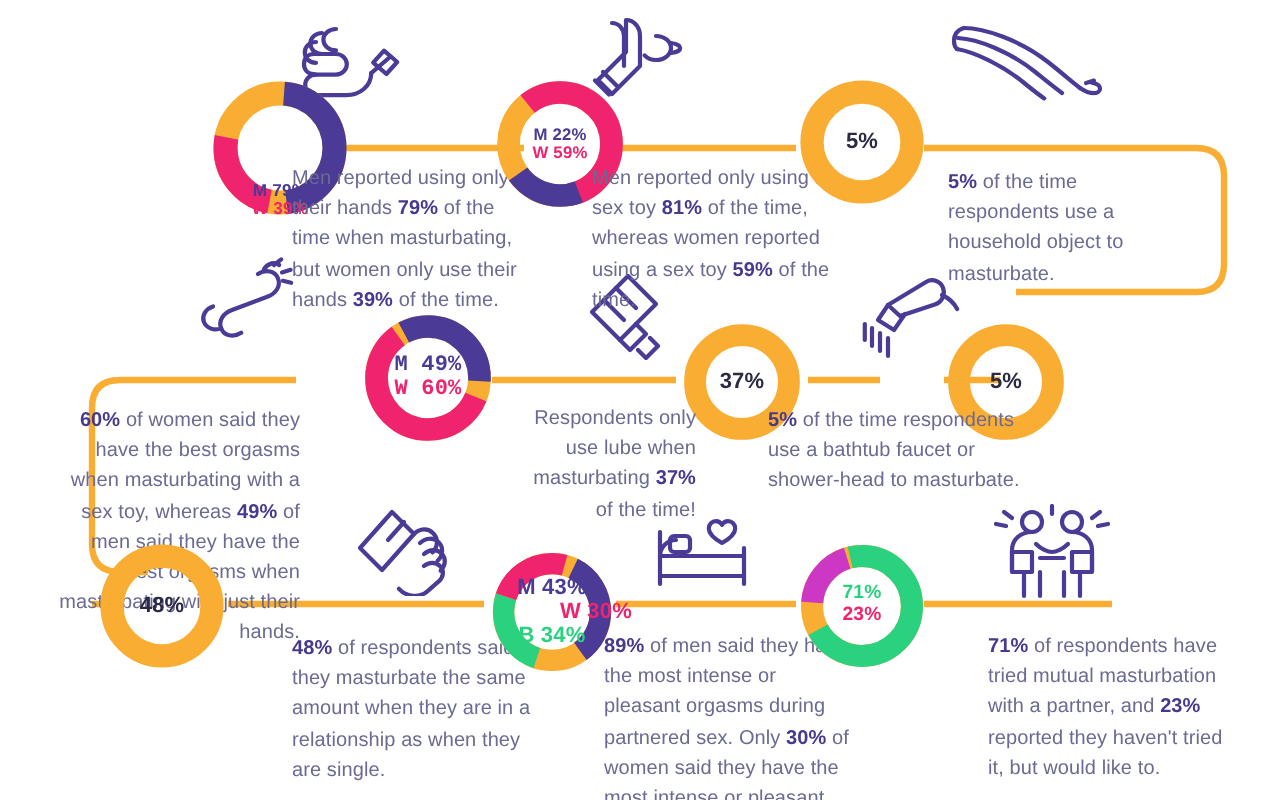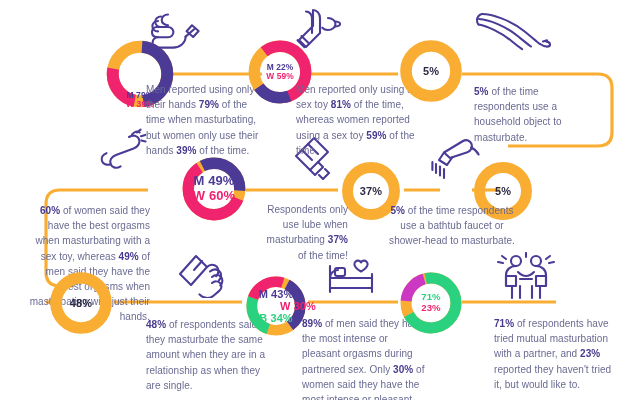--- a/index.html
+++ b/index.html
@@ -221,42 +221,42 @@
     <div class="dlabel pct-only">5%</div>
   </div>
   <div class="cap" style="left:474px;top:84px;width:114px;"><b>5%</b> of the time respondents use a household object to masturbate.</div>
 
   <div class="donut" style="left:180px;top:155px;width:68px;height:68px;">
     <svg width="68" height="68" viewBox="0 0 42 42">
       <circle cx="21" cy="21" r="15.9" fill="none" stroke="#f9ae33" stroke-width="7"></circle>
       <circle cx="21" cy="21" r="15.9" fill="none" stroke="#f0236e" stroke-width="7" stroke-dasharray="59 41" stroke-dashoffset="-6"></circle>
       <circle cx="21" cy="21" r="15.9" fill="none" stroke="#4b3a96" stroke-width="7" stroke-dasharray="34 66" stroke-dashoffset="33"></circle>
     </svg>
-    <div class="dlabel" style="font-size:13px;">
+    <div class="dlabel" style="font-size:11px;font-family:Liberation Mono, monospace;">
       <span style="color:#4b3a96;">M 49%</span>
       <span style="color:#f0236e;">W 60%</span>
     </div>
   </div>
   <div class="cap center" style="left:28px;top:203px;width:122px;text-align:right;"><b>60%</b> of women said they have the best orgasms when masturbating with a sex toy, whereas <b>49%</b> of men said they have the best orgasms when masturbating with just their hands.</div>
 
   <div class="donut" style="left:340px;top:160px;width:62px;height:62px;">
     <svg width="62" height="62" viewBox="0 0 42 42">
       <circle cx="21" cy="21" r="15.9" fill="none" stroke="#f9ae33" stroke-width="7.4"></circle>
     </svg>
     <div class="dlabel pct-only">37%</div>
   </div>
   <div class="cap center" style="left:256px;top:202px;width:92px;">Respondents only use lube when masturbating <b>37%</b> of the time!</div>
 
   <div class="donut" style="left:472px;top:160px;width:62px;height:62px;">
     <svg width="62" height="62" viewBox="0 0 42 42">
       <circle cx="21" cy="21" r="15.9" fill="none" stroke="#f9ae33" stroke-width="7.4"></circle>
     </svg>
     <div class="dlabel pct-only">5%</div>
   </div>
-  <div class="cap center" style="left:384px;top:203px;width:136px;text-align:center;"><b>5%</b> of the time respondents use a bathtub faucet or shower-head to masturbate.</div>
+  <div class="cap center" style="left:384px;top:203px;width:136px;text-align:left;"><b>5%</b> of the time respondents use a bathtub faucet or shower-head to masturbate.</div>
 
   <div class="donut" style="left:48px;top:270px;width:66px;height:66px;">
     <svg width="66" height="66" viewBox="0 0 42 42">
       <circle cx="21" cy="21" r="15.9" fill="none" stroke="#f9ae33" stroke-width="7.4"></circle>
     </svg>
     <div class="dlabel pct-only">48%</div>
   </div>
   <div class="cap" style="left:146px;top:317px;width:124px;"><b>48%</b> of respondents said they masturbate the same amount when they are in a relationship as when they are single.</div>
 
   <div class="donut" style="left:244px;top:274px;width:64px;height:64px;">

